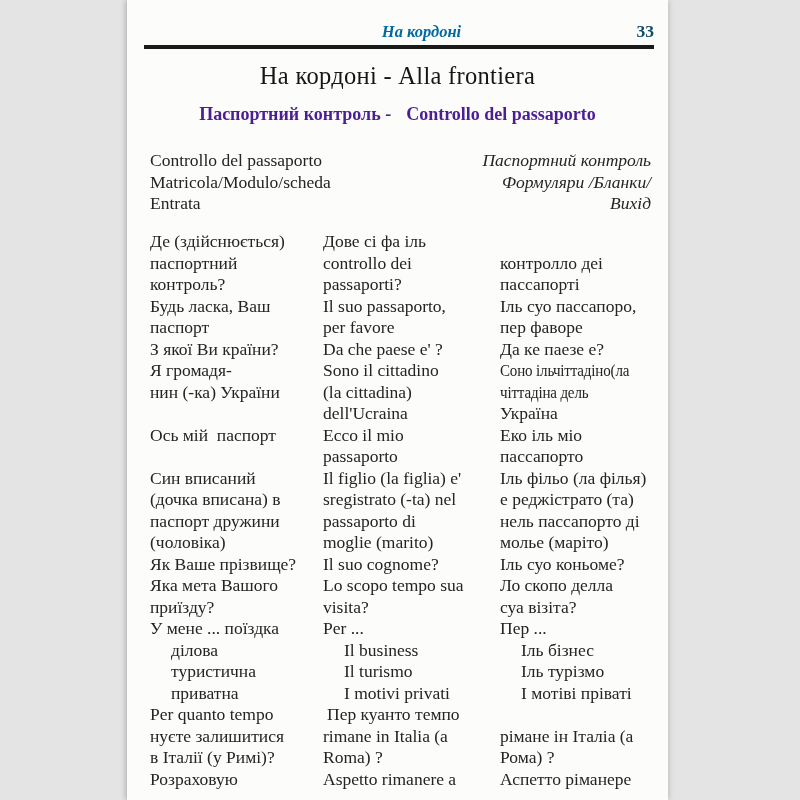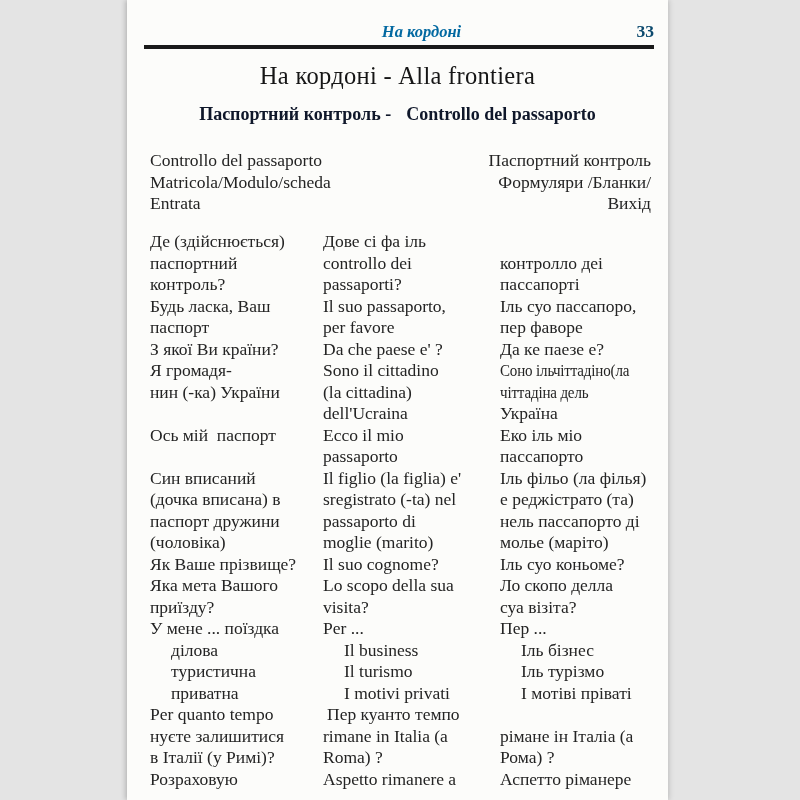--- a/index.html
+++ b/index.html
@@ -65,35 +65,35 @@
   .sub-title {
     position: absolute;
     top: 104px;
     left: 0;
     width: 100%;
     display: flex;
     justify-content: center;
     gap: 15px;
     font-size: 18px;
     font-weight: bold;
-    color: #0f172a;
+    color: #4c1d95;
   }
   .intro {
     position: absolute;
     top: 150px;
     left: 23px;
     right: 17px;
     display: flex;
     justify-content: space-between;
     font-size: 17.5px;
     line-height: 21.5px;
     color: #242424;
   }
   .intro-col { white-space: pre; }
-  .intro-col.right { text-align: right; }
+  .intro-col.right { text-align: right; font-style: italic; }
   .phrase-grid {
     position: absolute;
     top: 231px;
     left: 23px;
     right: 0;
     font-size: 17.5px;
     line-height: 21.5px;
     color: #242424;
   }
   .phrase-row { display: flex; }
@@ -209,21 +209,21 @@
         <div class="cell c1">moglie (marito)</div>
         <div class="cell c2">молье (маріто)</div>
       </div>
       <div class="phrase-row">
         <div class="cell c0">Як Ваше прізвище?</div>
         <div class="cell c1">Il suo cognome?</div>
         <div class="cell c2">Іль суо коньоме?</div>
       </div>
       <div class="phrase-row">
         <div class="cell c0">Яка мета Вашого</div>
-        <div class="cell c1">Lo scopo della sua</div>
+        <div class="cell c1">Lo scopo tempo sua</div>
         <div class="cell c2">Ло скопо делла</div>
       </div>
       <div class="phrase-row">
         <div class="cell c0">приїзду?</div>
         <div class="cell c1">visita?</div>
         <div class="cell c2">суа візіта?</div>
       </div>
       <div class="phrase-row">
         <div class="cell c0">У мене ... поїздка</div>
         <div class="cell c1">Per ...</div>

